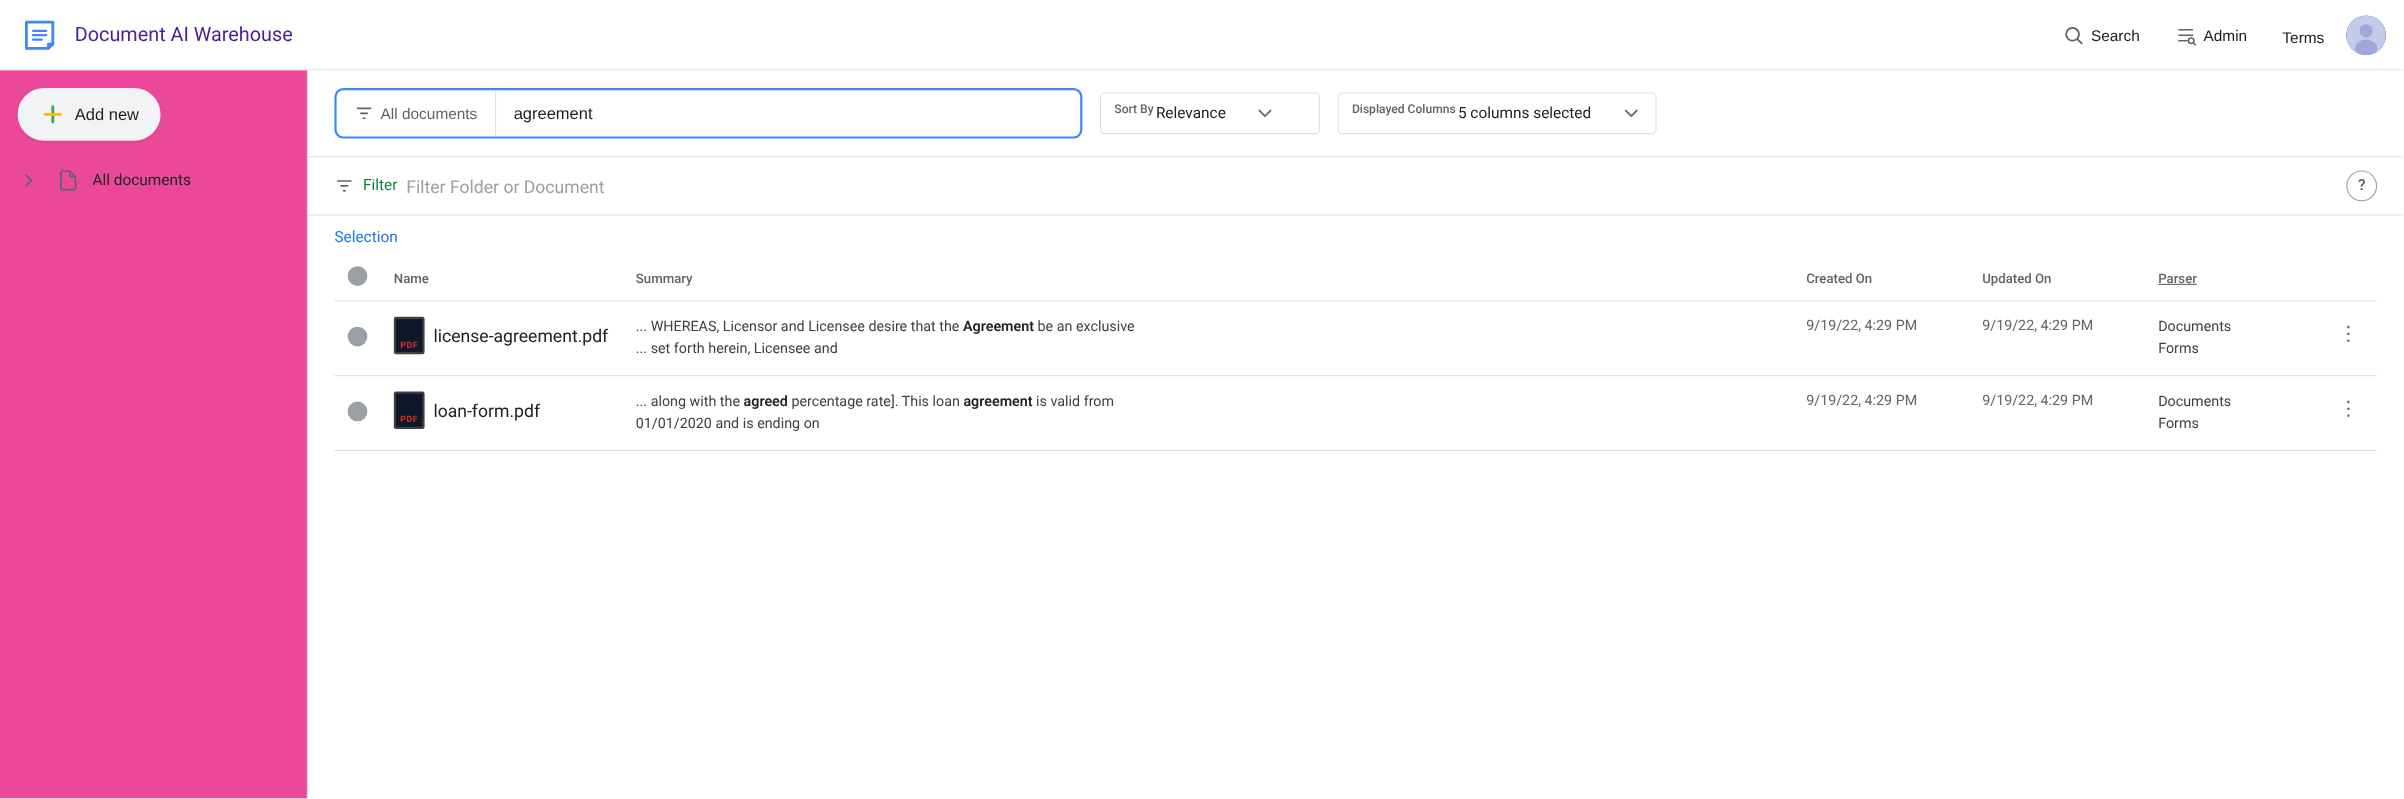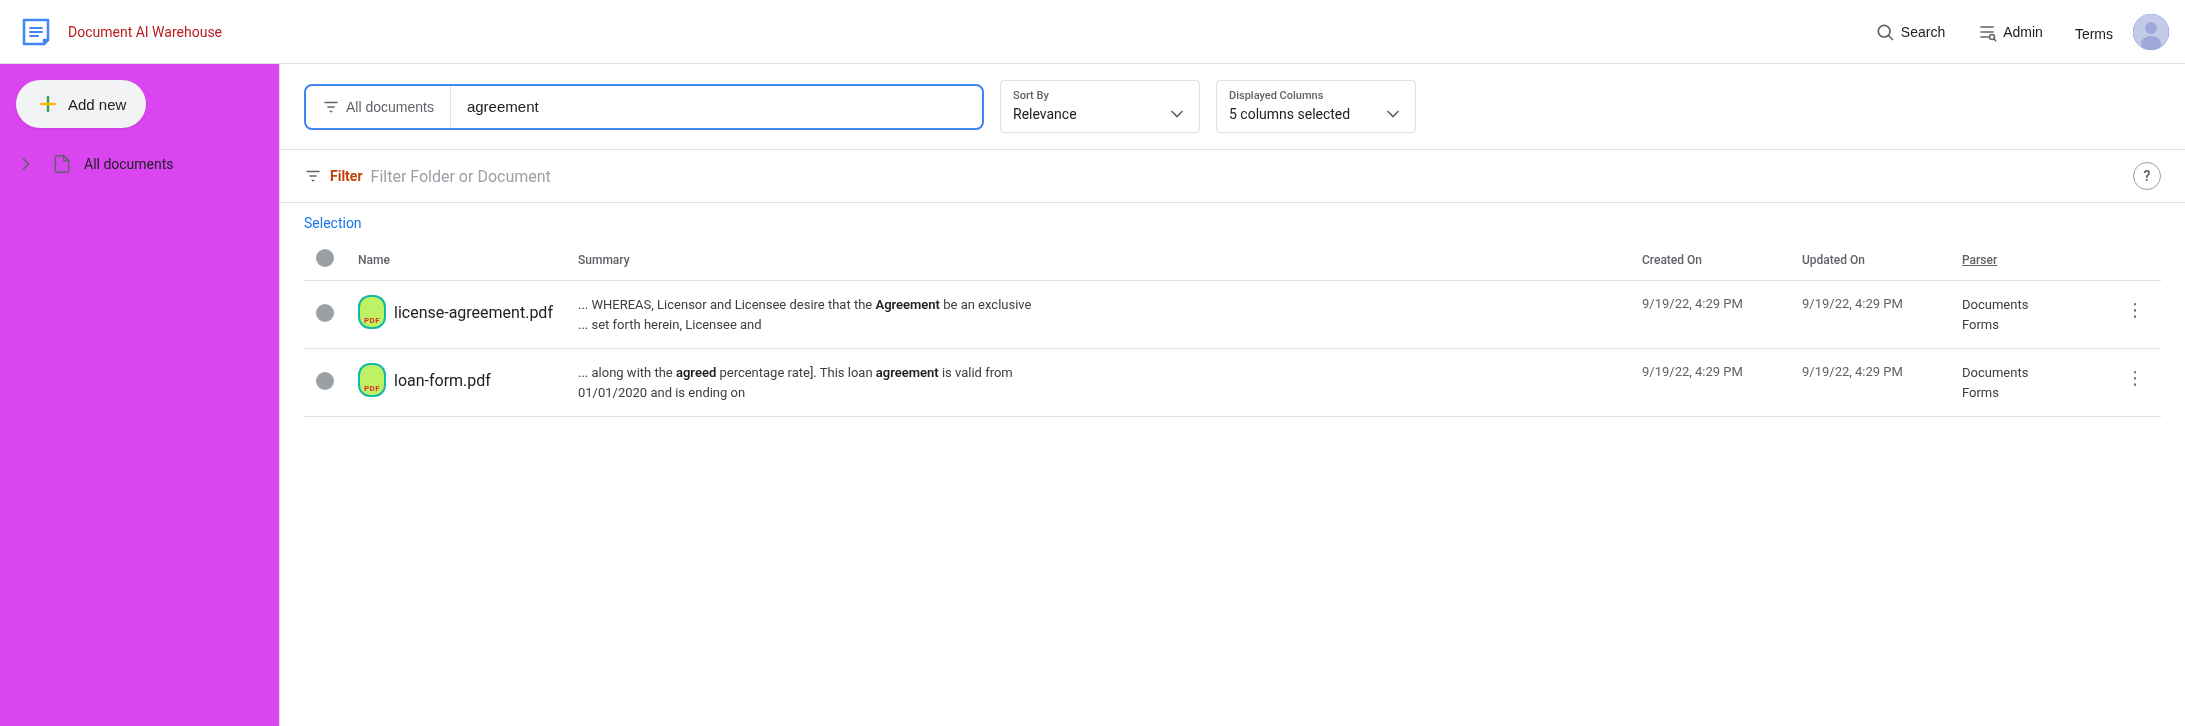--- a/index.html
+++ b/index.html
@@ -6,36 +6,36 @@
     body { font-family: 'Google Sans', Roboto, Arial, sans-serif; font-size: 14px; color: #202124; background: #fff; height: 726px; overflow: hidden; }
 
     
     .top-nav {
       display: flex; align-items: center; height: 64px;
       padding: 0 16px; border-bottom: 1px solid #e0e0e0;
       background: #fff;
     }
     .logo-area { display: flex; align-items: center; gap: 12px; flex: 1; }
     .logo-icon { width: 40px; height: 40px; }
-    .app-title { font-size: 14px; font-weight: 400; color: #b91c1c; white-space: nowrap; }
+    .app-title { font-size: 18px; font-weight: 400; color: #4c1d95; white-space: nowrap; }
     .nav-actions { display: flex; align-items: flex-end; gap: 8px; }
     .nav-btn {
       display: flex; align-items: center; gap: 6px;
       padding: 8px 12px; border-radius: 4px; cursor: pointer;
       font-size: 14px; color: #202124; background: none; border: none;
     }
     .nav-btn svg { width: 20px; height: 20px; }
     .avatar { width: 36px; height: 36px; border-radius: 50%; overflow: hidden; background: #4285f4; display: flex; align-items: center; justify-content: center; cursor: pointer; }
     .avatar-img { width: 36px; height: 36px; border-radius: 50%; background: linear-gradient(135deg, #5c9aff 0%, #3b7de8 100%); display: flex; align-items: center; justify-content: center; font-size: 14px; color: #fff; font-weight: 500; }
 
     
     .main-layout { display: flex; height: calc(726px - 64px); }
 
     
-    .sidebar { width: 280px; border-right: 1px solid #e0e0e0; padding: 16px 0; background: #d946ef; flex-shrink: 0; }
+    .sidebar { width: 280px; border-right: 1px solid #e0e0e0; padding: 16px 0; background: #ec4899; flex-shrink: 0; }
     .add-new-btn {
       margin: 0 16px 16px; display: flex; align-items: center; gap: 8px;
       padding: 12px 20px; border-radius: 24px; background: #f1f3f4;
       cursor: pointer; font-size: 15px; border: none; font-weight: 500; color: #202124;
       box-shadow: 0 1px 3px rgba(0,0,0,0.1);
     }
     .sidebar-item {
       display: flex; align-items: center; gap: 12px;
       padding: 10px 16px; cursor: pointer; color: #202124; font-size: 14px;
     }
@@ -56,36 +56,36 @@
     .search-filter-btn {
       display: flex; align-items: center; gap: 6px;
       padding: 12px 16px; background: none; border: none; border-right: 1px solid #e0e0e0;
       cursor: pointer; color: #5f6368; font-size: 14px; white-space: nowrap;
     }
     .search-input {
       flex: 1; border: none; outline: none; padding: 12px 16px;
       font-size: 15px; color: #202124; background: transparent;
     }
     .sort-dropdown, .columns-dropdown {
-      display: flex; flex-direction: column; gap: 2px;
+      display: flex; flex-direction: row; gap: 2px;
       border: 1px solid #e0e0e0; border-radius: 4px; padding: 8px 12px 8px 12px;
       cursor: pointer; min-width: 200px; position: relative; background: #fff;
     }
     .dropdown-label { font-size: 11px; color: #5f6368; font-weight: 500; }
     .dropdown-value { display: flex; align-items: center; justify-content: space-between; font-size: 14px; color: #202124; gap: 26px; }
     .dropdown-value svg { width: 20px; height: 20px; color: #5f6368; }
 
     
     .filter-row {
       display: flex; align-items: center; padding: 12px 24px;
       border-bottom: 1px solid #e0e0e0; gap: 8px; justify-content: space-between;
     }
     .filter-left { display: flex; align-items: center; gap: 8px; }
     .filter-icon { color: #5f6368; }
-    .filter-label { font-size: 14px; color: #c2410c; font-weight: 700; }
+    .filter-label { font-size: 14px; color: #15803d; font-weight: 400; }
     .filter-placeholder { font-size: 16px; color: #9aa0a6; }
     .help-btn {
       width: 28px; height: 28px; border-radius: 50%; border: 1px solid #9aa0a6;
       display: flex; align-items: center; justify-content: center;
       cursor: pointer; color: #5f6368; font-size: 14px; font-weight: 600;
     }
 
     
     .table-section { padding: 0 24px; }
     .selection-link {
@@ -113,24 +113,24 @@
     .circle-check {
       width: 18px; height: 18px; border-radius: 50%;
       background: #9aa0a6; display: inline-block; cursor: pointer;
     }
 
     .pdf-icon-wrap { display: flex; align-items: center; gap: 8px; }
     .pdf-icon {
       width: 28px; height: 34px; position: relative; flex-shrink: 0;
     }
     .pdf-icon-body {
-      width: 28px; height: 34px; border: 2px solid #14b8a6;
-      border-radius: 12px; display: flex; align-items: flex-end;
+      width: 28px; height: 34px; border: 2px solid #404040;
+      border-radius: 2px; display: flex; align-items: flex-end;
       justify-content: center; padding-bottom: 2px;
-      background: #bef264;
+      background: #0f172a;
     }
     .pdf-text { font-size: 8px; font-weight: 700; color: #d93025; letter-spacing: 0.5px; }
     .pdf-filename { color: #202124; font-size: 16px; }
 
     .summary-text { font-size: 13px; color: #3c4043; line-height: 1.5; max-width: 460px; }
     .summary-text strong { font-weight: 600; color: #202124; }
 
     .date-text { font-size: 13px; color: #5f6368; white-space: nowrap; }
 
     .parser-cell { font-size: 13px; color: #3c4043; line-height: 1.5; }

